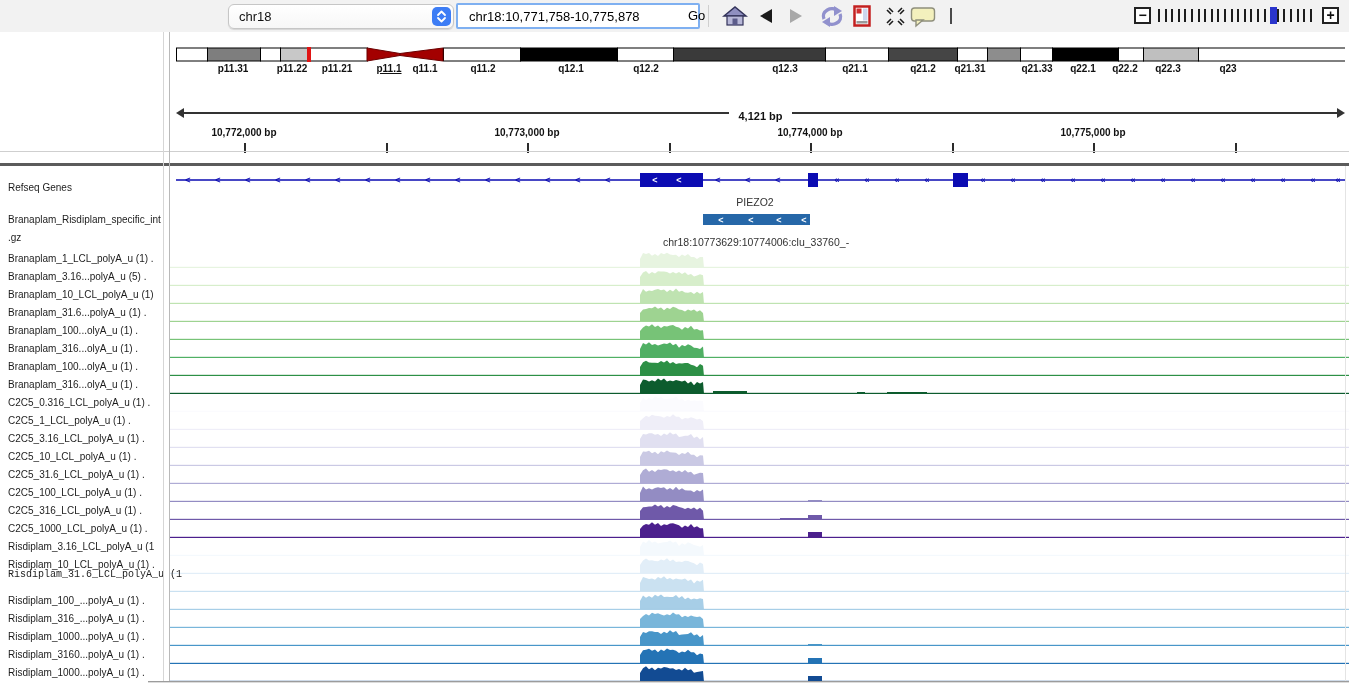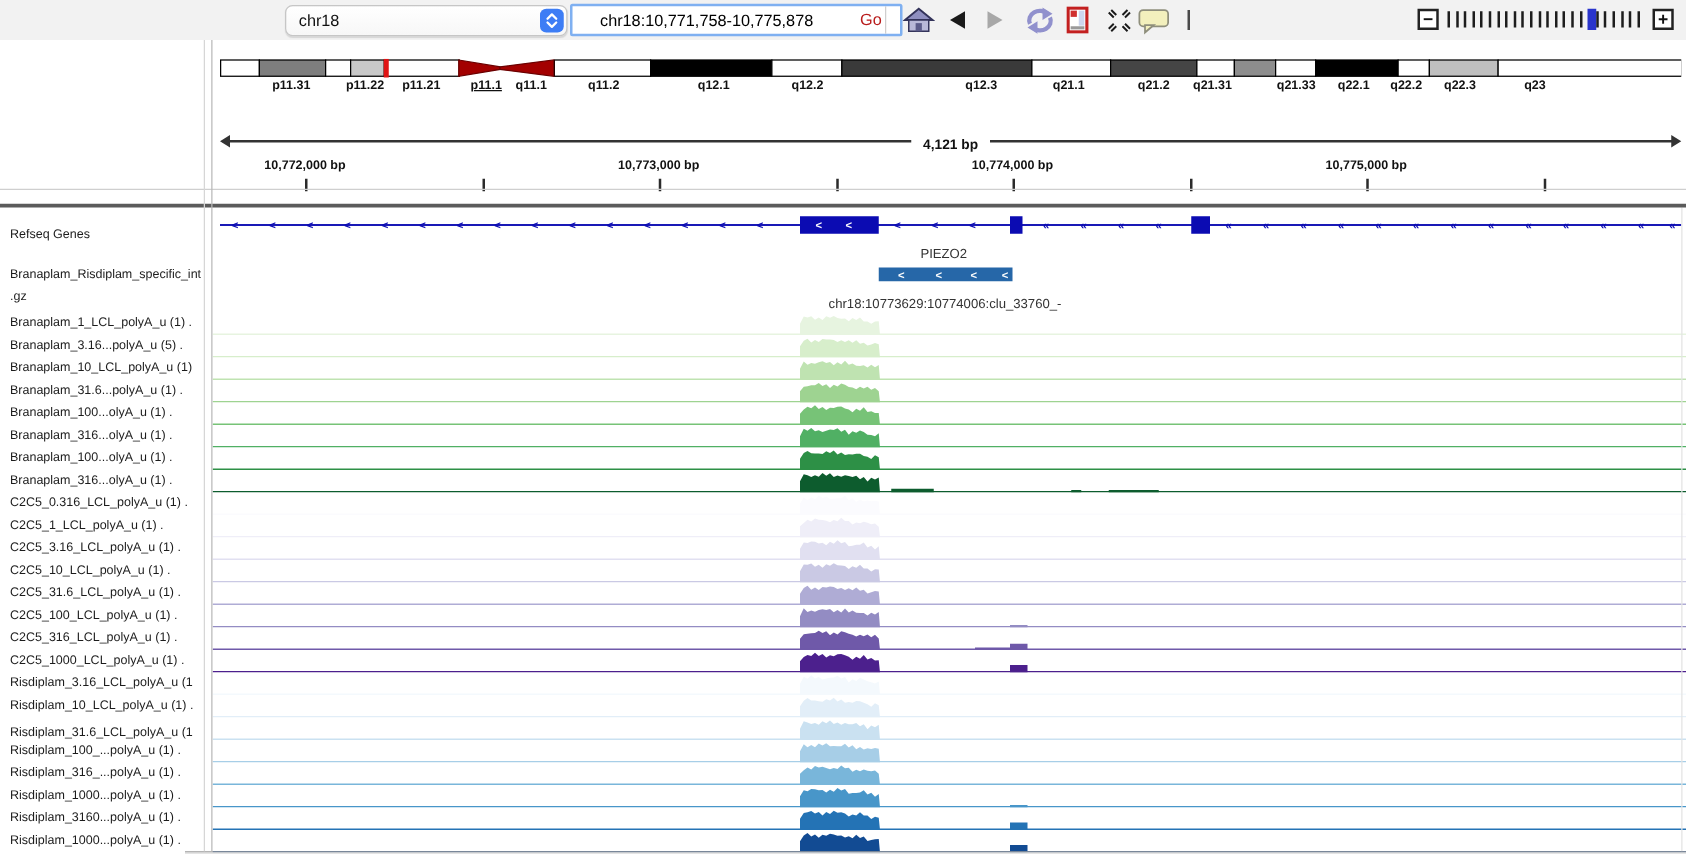--- a/index.html
+++ b/index.html
@@ -3,22 +3,22 @@
 <meta charset="utf-8">
 <style>
   html,body{margin:0;padding:0;background:#fff;font-family:"Liberation Sans",sans-serif;}
   #stage{position:relative;width:1349px;height:687px;overflow:hidden;background:#fff;}
 
   
   #toolbar{position:absolute;left:0;top:0;width:1349px;height:32px;background:#f2f2f2;border-bottom:1px solid #c2c2c2;}
   .mac-select{position:absolute;top:4px;height:23px;background:linear-gradient(#ffffff,#f7f7f7);border:1px solid #c6c6c6;border-radius:6px;box-shadow:0 1px 1px rgba(0,0,0,.12);cursor:default;}
   .mac-select .sel-text{position:absolute;left:10px;top:4px;font-size:13px;color:#111;white-space:nowrap;}
   .mac-select .stepper{position:absolute;right:2px;top:2px;width:19px;height:19px;border-radius:5px;background:#3d7df5;}
-  .locus{position:absolute;left:456px;top:3px;width:218px;height:20px;border:2px solid #7fb0f1;border-radius:2px;background:#fff;font-family:"Liberation Sans",sans-serif;font-size:13px;color:#000;padding:1px 22px;}
-  .golabel{position:absolute;left:688px;top:8px;font-size:13px;color:#b91c1c;cursor:default;}
+  .locus{position:absolute;left:456px;top:3px;width:218px;height:20px;border:2px solid #7fb0f1;border-radius:2px;background:#fff;font-family:"Liberation Sans",sans-serif;font-size:13px;color:#000;padding:1px 11px;}
+  .golabel{position:absolute;left:688px;top:8px;font-size:13px;color:#000000;cursor:default;}
   .tsep{position:absolute;top:5px;width:1px;height:22px;background:#cfcfcf;}
   .tbicon{position:absolute;cursor:default;}
   .tri-left{width:0;height:0;border-top:7px solid transparent;border-bottom:7px solid transparent;border-right:12px solid #1a1a1a;}
   .tri-right{width:0;height:0;border-top:7px solid transparent;border-bottom:7px solid transparent;border-left:12px solid #a8a8a8;}
   .vbar{position:absolute;width:2px;height:16px;background:#4a4a4a;}
   
   #zoom-widget{position:absolute;right:5px;top:0;height:32px;width:210px;}
   .zbtn{position:absolute;top:7px;width:17px;height:17px;background:#fff;border:2px solid #222;box-sizing:border-box;text-align:center;line-height:12px;font-size:14px;font-weight:bold;color:#111;}
   #zoom-ticks{position:absolute;left:24px;top:7px;width:158px;height:18px;}
   .ztick{position:absolute;top:2px;width:2px;height:13px;background:#1d1d1d;}
@@ -224,21 +224,21 @@
         <div class="tname" style="top: 231px;">C2C5_0.316_LCL_polyA_u  (1) .</div>
         <div class="tname" style="top: 249px;">C2C5_1_LCL_polyA_u  (1) .</div>
         <div class="tname" style="top: 267px;">C2C5_3.16_LCL_polyA_u  (1) .</div>
         <div class="tname" style="top: 285px;">C2C5_10_LCL_polyA_u  (1) .</div>
         <div class="tname" style="top: 303px;">C2C5_31.6_LCL_polyA_u  (1) .</div>
         <div class="tname" style="top: 321px;">C2C5_100_LCL_polyA_u  (1) .</div>
         <div class="tname" style="top: 339px;">C2C5_316_LCL_polyA_u  (1) .</div>
         <div class="tname" style="top: 357px;">C2C5_1000_LCL_polyA_u  (1) .</div>
         <div class="tname" style="top: 375px;">Risdiplam_3.16_LCL_polyA_u  (1</div>
         <div class="tname" style="top: 393px;">Risdiplam_10_LCL_polyA_u  (1) .</div>
-        <div class="tname" style="top: 415px;">Risdiplam_31.6_LCL_polyA_u  (1</div>
+        <div class="tname" style="top: 403px; font-family: Liberation Mono, monospace;">Risdiplam_31.6_LCL_polyA_u  (1</div>
         <div class="tname" style="top: 429px;">Risdiplam_100_...polyA_u  (1) .</div>
         <div class="tname" style="top: 447px;">Risdiplam_316_...polyA_u  (1) .</div>
         <div class="tname" style="top: 465px;">Risdiplam_1000...polyA_u  (1) .</div>
         <div class="tname" style="top: 483px;">Risdiplam_3160...polyA_u  (1) .</div>
         <div class="tname" style="top: 501px;">Risdiplam_1000...polyA_u  (1) .</div>
       </div>
     <div id="data-area" style="position:absolute;left:170px;top:0;width:1179px;height:521px;">
       <svg id="gene-svg" width="1179" height="44" style="position:absolute;left:0;top:0;">
           <rect x="6" y="13.25" width="1169" height="1.5" fill="#0b0bb2"></rect>
           <text x="18" y="17.2" text-anchor="middle" font-size="9" font-weight="bold" fill="#0b0bb2" font-family="Liberation Sans, sans-serif">&lt;</text>

